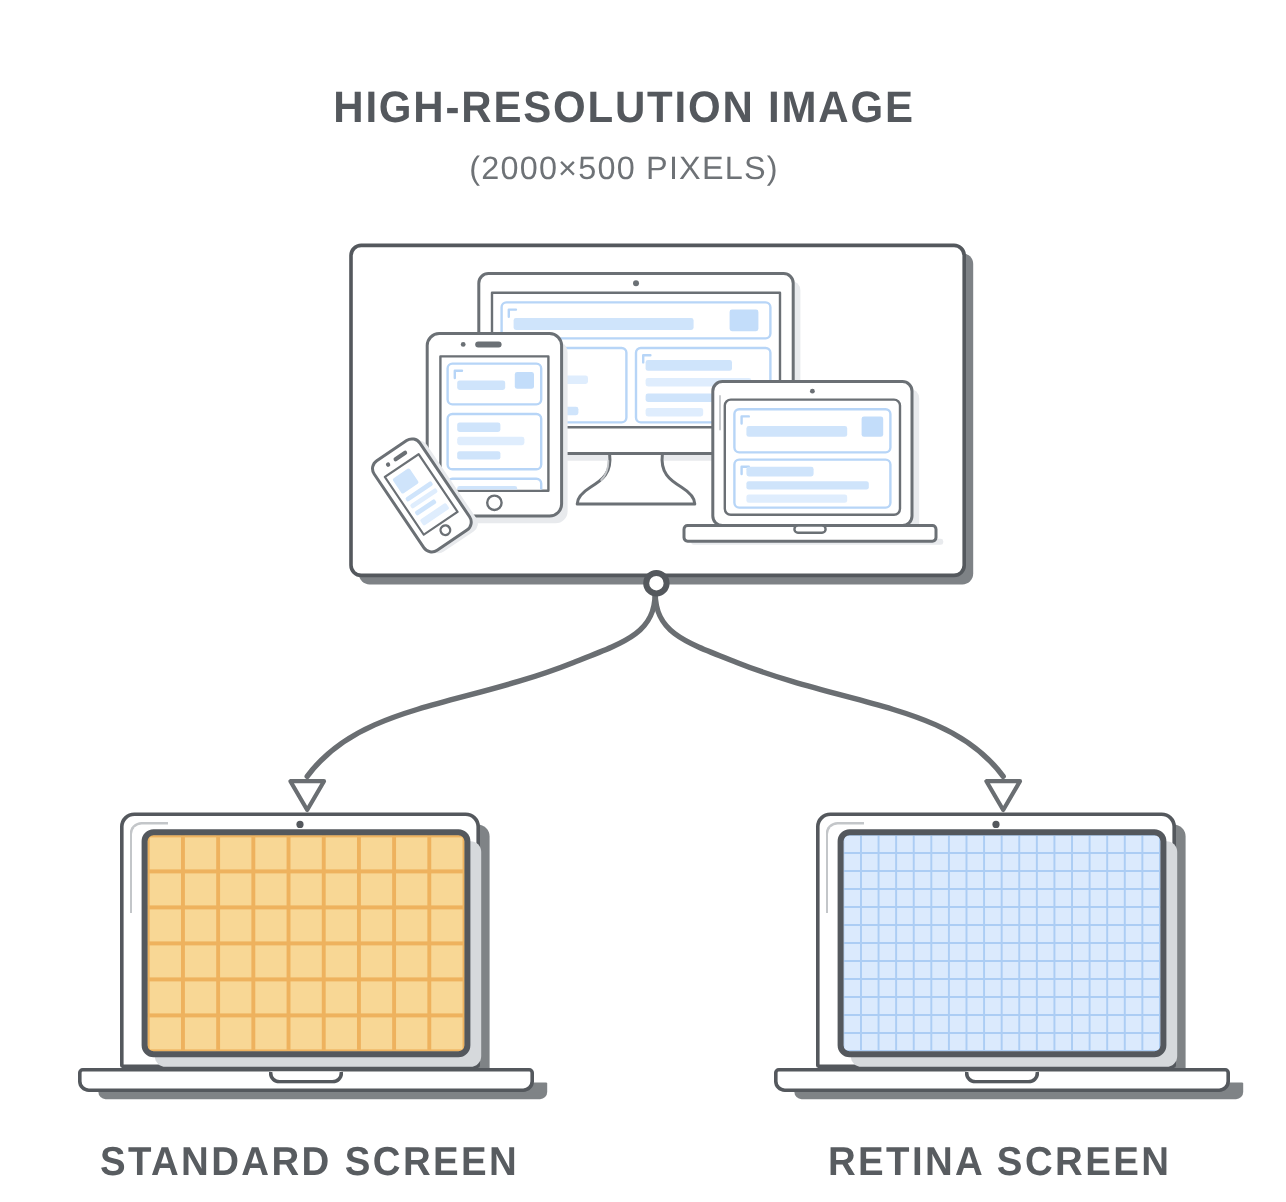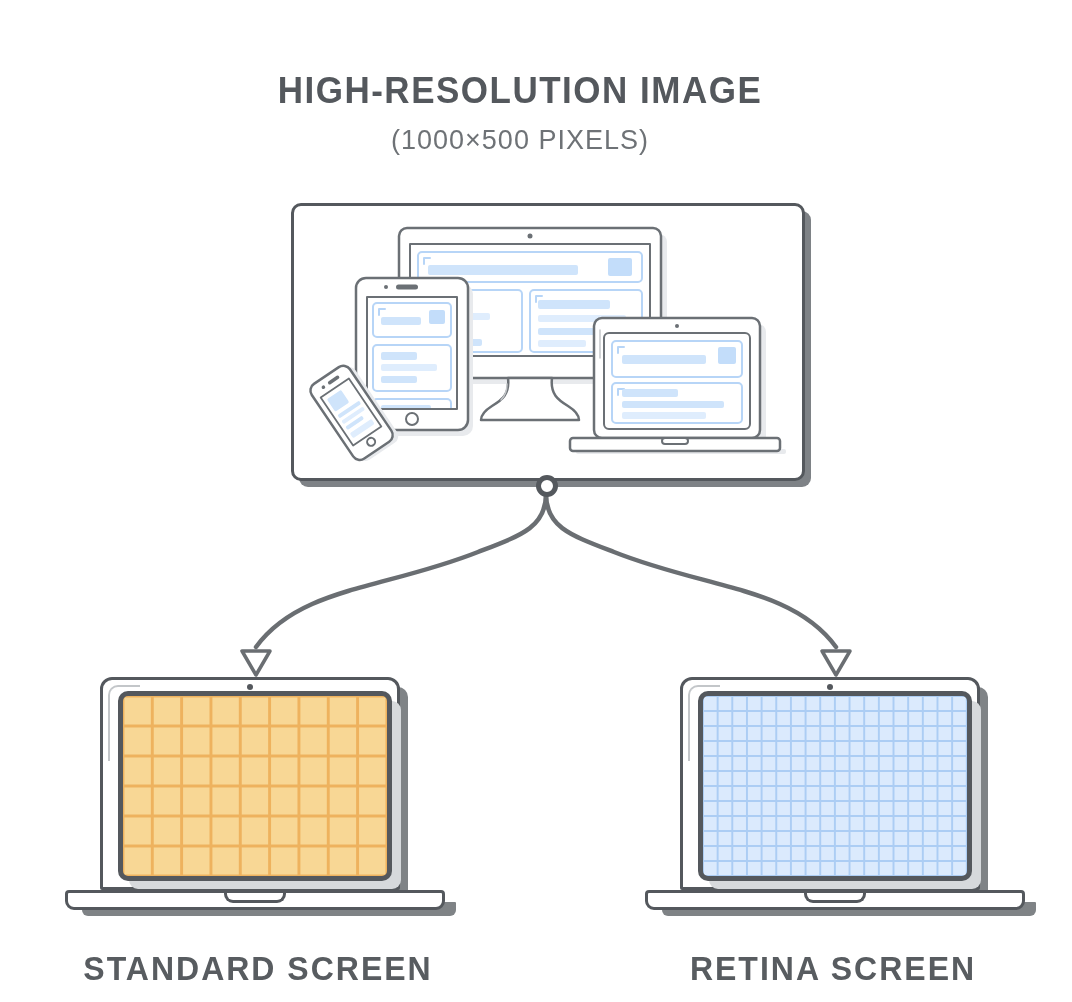--- a/index.html
+++ b/index.html
@@ -72,21 +72,21 @@
     background:#fff;border:3px solid #54585d;border-top:none;
     border-radius:0 0 9px 9px;
   }
 </style>
 </head>
 <body>
 
 <div class="canvas">
 
   <div class="title">HIGH-RESOLUTION IMAGE</div>
-  <div class="subtitle">(1000×500 PIXELS)</div>
+  <div class="subtitle">(2000×500 PIXELS)</div>
 
   <div class="hero-box">
     <svg viewBox="0 0 508 272">
 
       <g stroke-linejoin="round" stroke-linecap="round">
         <rect x="111" y="28" width="262" height="150" rx="8" fill="#e8eaed" stroke="none"></rect>
         <rect x="105" y="22" width="262" height="150" rx="8" fill="#ffffff" stroke="#6b7075" stroke-width="2.5"></rect>
         <circle cx="236" cy="30" r="2.5" fill="#6b7075" stroke="none"></circle>
         <rect x="116" y="38" width="240" height="112" fill="#ffffff" stroke="#6b7075" stroke-width="2"></rect>
 

